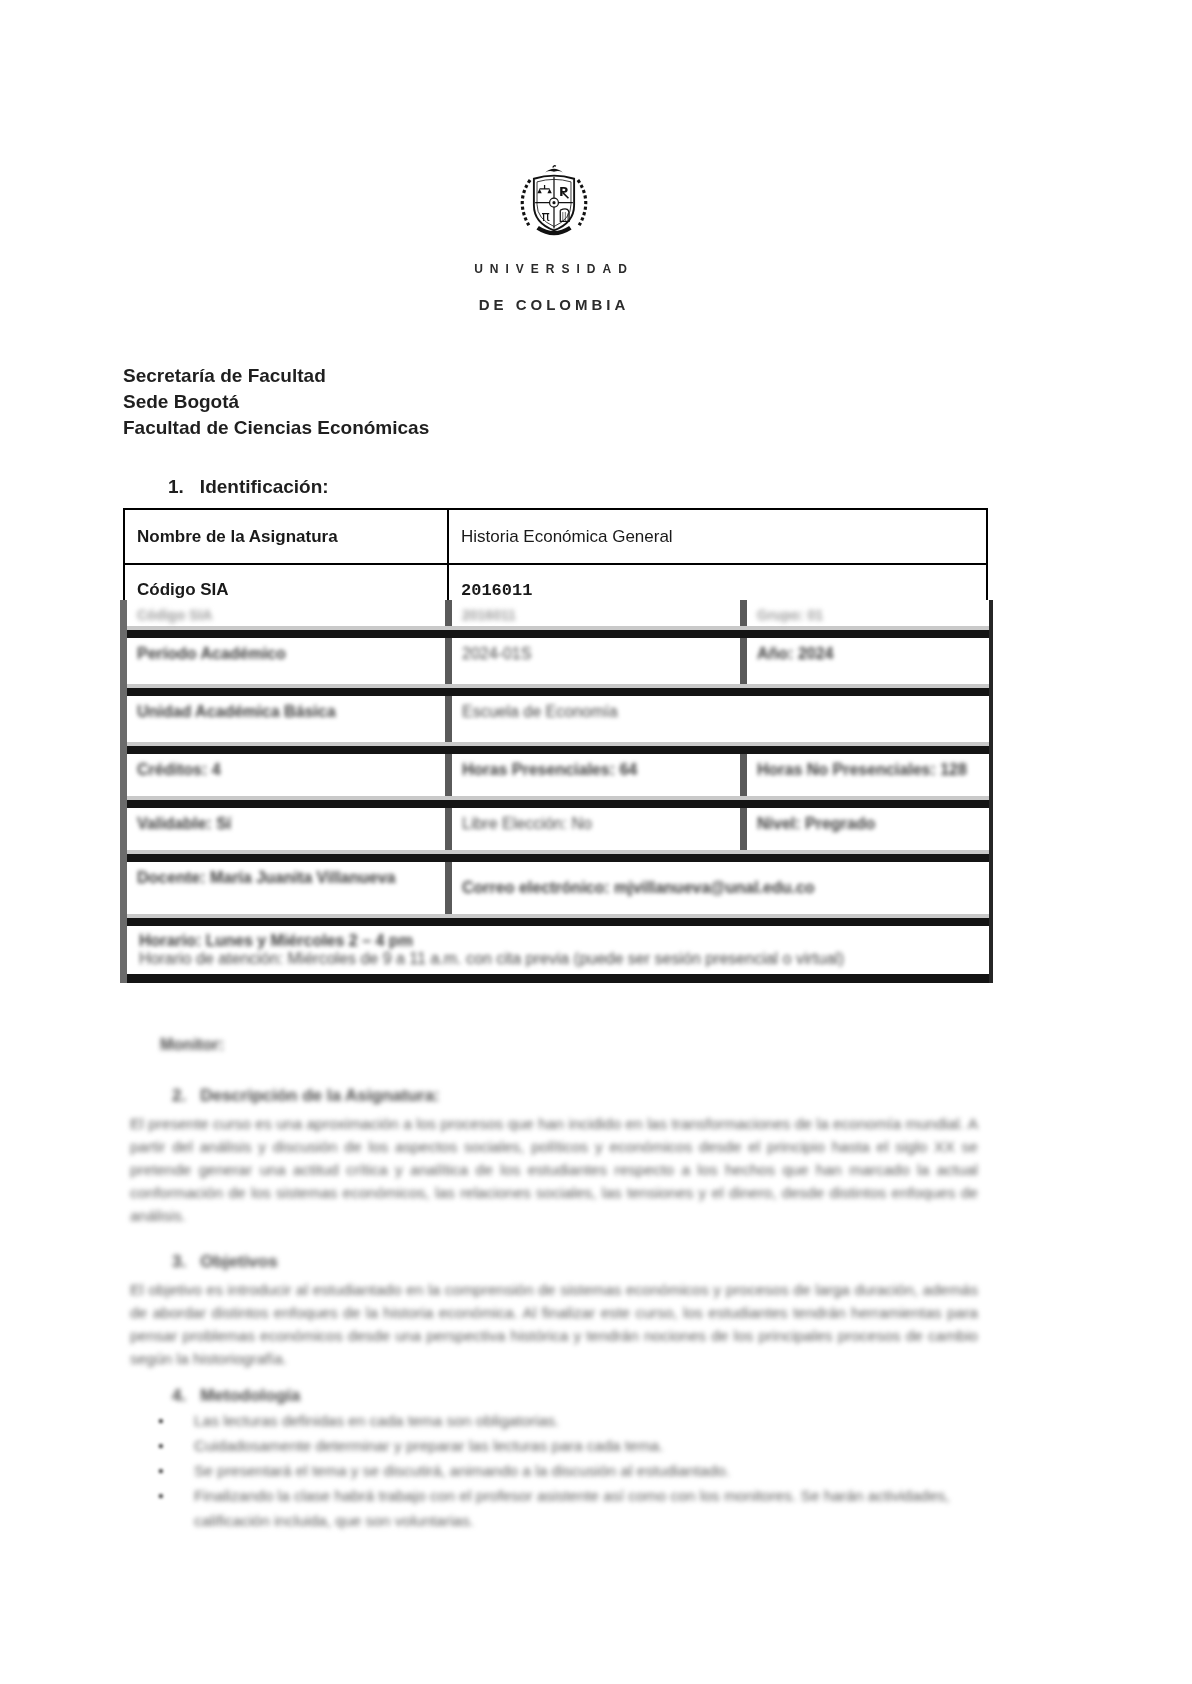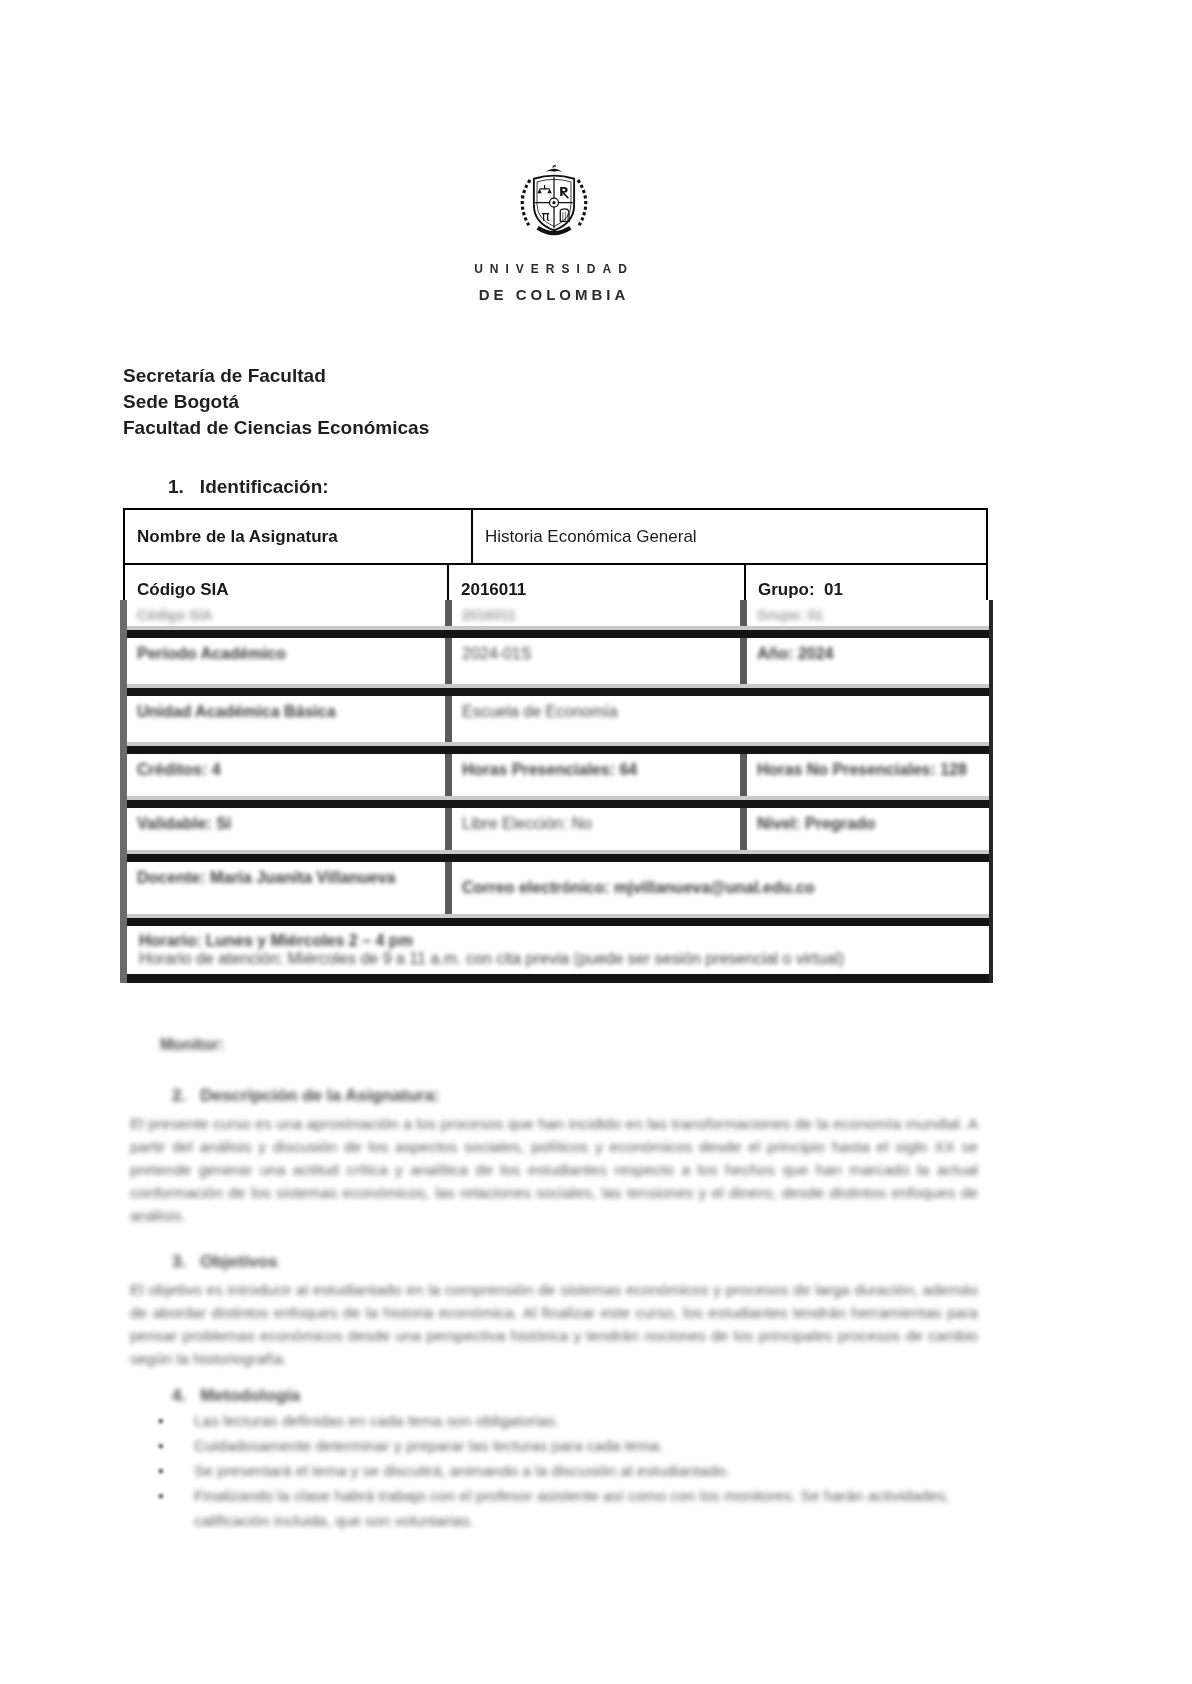--- a/index.html
+++ b/index.html
@@ -5,36 +5,36 @@
   html,body { margin:0; padding:0; background:#ffffff; }
   .page {
     position:relative; width:1192px; height:1684px; background:#ffffff;
     font-family:"Liberation Sans", sans-serif; color:#1a1a1a; overflow:hidden;
   }
   
   .logo-block { position:absolute; top:148px; left:123px; width:862px; text-align:center; }
   .crest { display:block; margin:0 auto 6px auto; }
   .logo-line1 { font-size:12px; font-weight:bold; letter-spacing:7px; color:#2b2b2b; }
   .logo-line2 { font-size:30px; font-weight:bold; letter-spacing:6px; color:#2b2b2b; margin-top:2px; }
-  .logo-line3 { font-size:15px; font-weight:bold; letter-spacing:4px; color:#2b2b2b; margin-top:10px; }
+  .logo-line3 { font-size:15px; font-weight:bold; letter-spacing:4px; color:#2b2b2b; margin-top:20px; }
   
   .header-block { position:absolute; top:363px; left:123px; width:862px; text-align:left;
                   font-size:19px; font-weight:bold; line-height:26px; color:#1f1f1f; }
   
   .sec1 { position:absolute; top:476px; left:168px; font-size:19px; font-weight:bold; color:#1f1f1f; }
   .sec1 .num { margin-right:16px; }
   
   .idtable { position:absolute; top:508px; left:123px; width:865px; border:2px solid #000; box-sizing:border-box; background:#fff; }
   .trow { display:flex; box-sizing:border-box; }
-  .trow.r1 { height:55px; border-bottom:2px solid #000;gap:24px; }
+  .trow.r1 { height:55px; border-bottom:2px solid #000; }
   .trow.r2 { height:50px; }
   .tcell { box-sizing:border-box; display:flex; align-items:center; padding:0 12px; font-size:17px; }
   .tcell.b { font-weight:bold; }
   .c1 { width:322px; }
-  .c2 { width:297px; border-left:2px solid #000; }
+  .c2 { width:258px; border-left:2px solid #000;font-family:Liberation Mono, monospace; }
   .c3 { flex:1; border-left:2px solid #000; }
   .cwide { flex:1; border-left:2px solid #000; }
   .prespace { white-space:pre-wrap; }
   
   .overlay { position:absolute; top:600px; left:120px; width:873px; box-sizing:border-box;
              background:#fff; border-left:7px solid #6b6b6b; border-right:4px solid #262626; z-index:3; }
   .brow { display:flex; box-sizing:border-box; background:#fff; }
   .bcell { box-sizing:border-box; padding:7px 10px; font-size:16px; display:flex; align-items:flex-start; }
   .bc1 { width:318px; }
   .bc2 { width:295px; border-left:7px solid #5a5a5a; }
@@ -100,21 +100,20 @@
   </div>
 
   <div class="idtable">
     <div class="trow r1">
       <div class="tcell c1 b">Nombre de la Asignatura</div>
       <div class="tcell cwide">Historia Económica General</div>
     </div>
     <div class="trow r2">
       <div class="tcell c1 b">Código SIA</div>
       <div class="tcell c2 b">2016011</div>
-      <div class="tcell c3 b prespace">Grupo:  01</div>
     </div>
   </div>
 
   <div class="overlay">
     <div class="brow ghostrow">
       <div class="bcell bc1">
           <span class="ghost">Código SIA</span>
         </div>
       <div class="bcell bc2">
           <span class="ghost">2016011</span>

